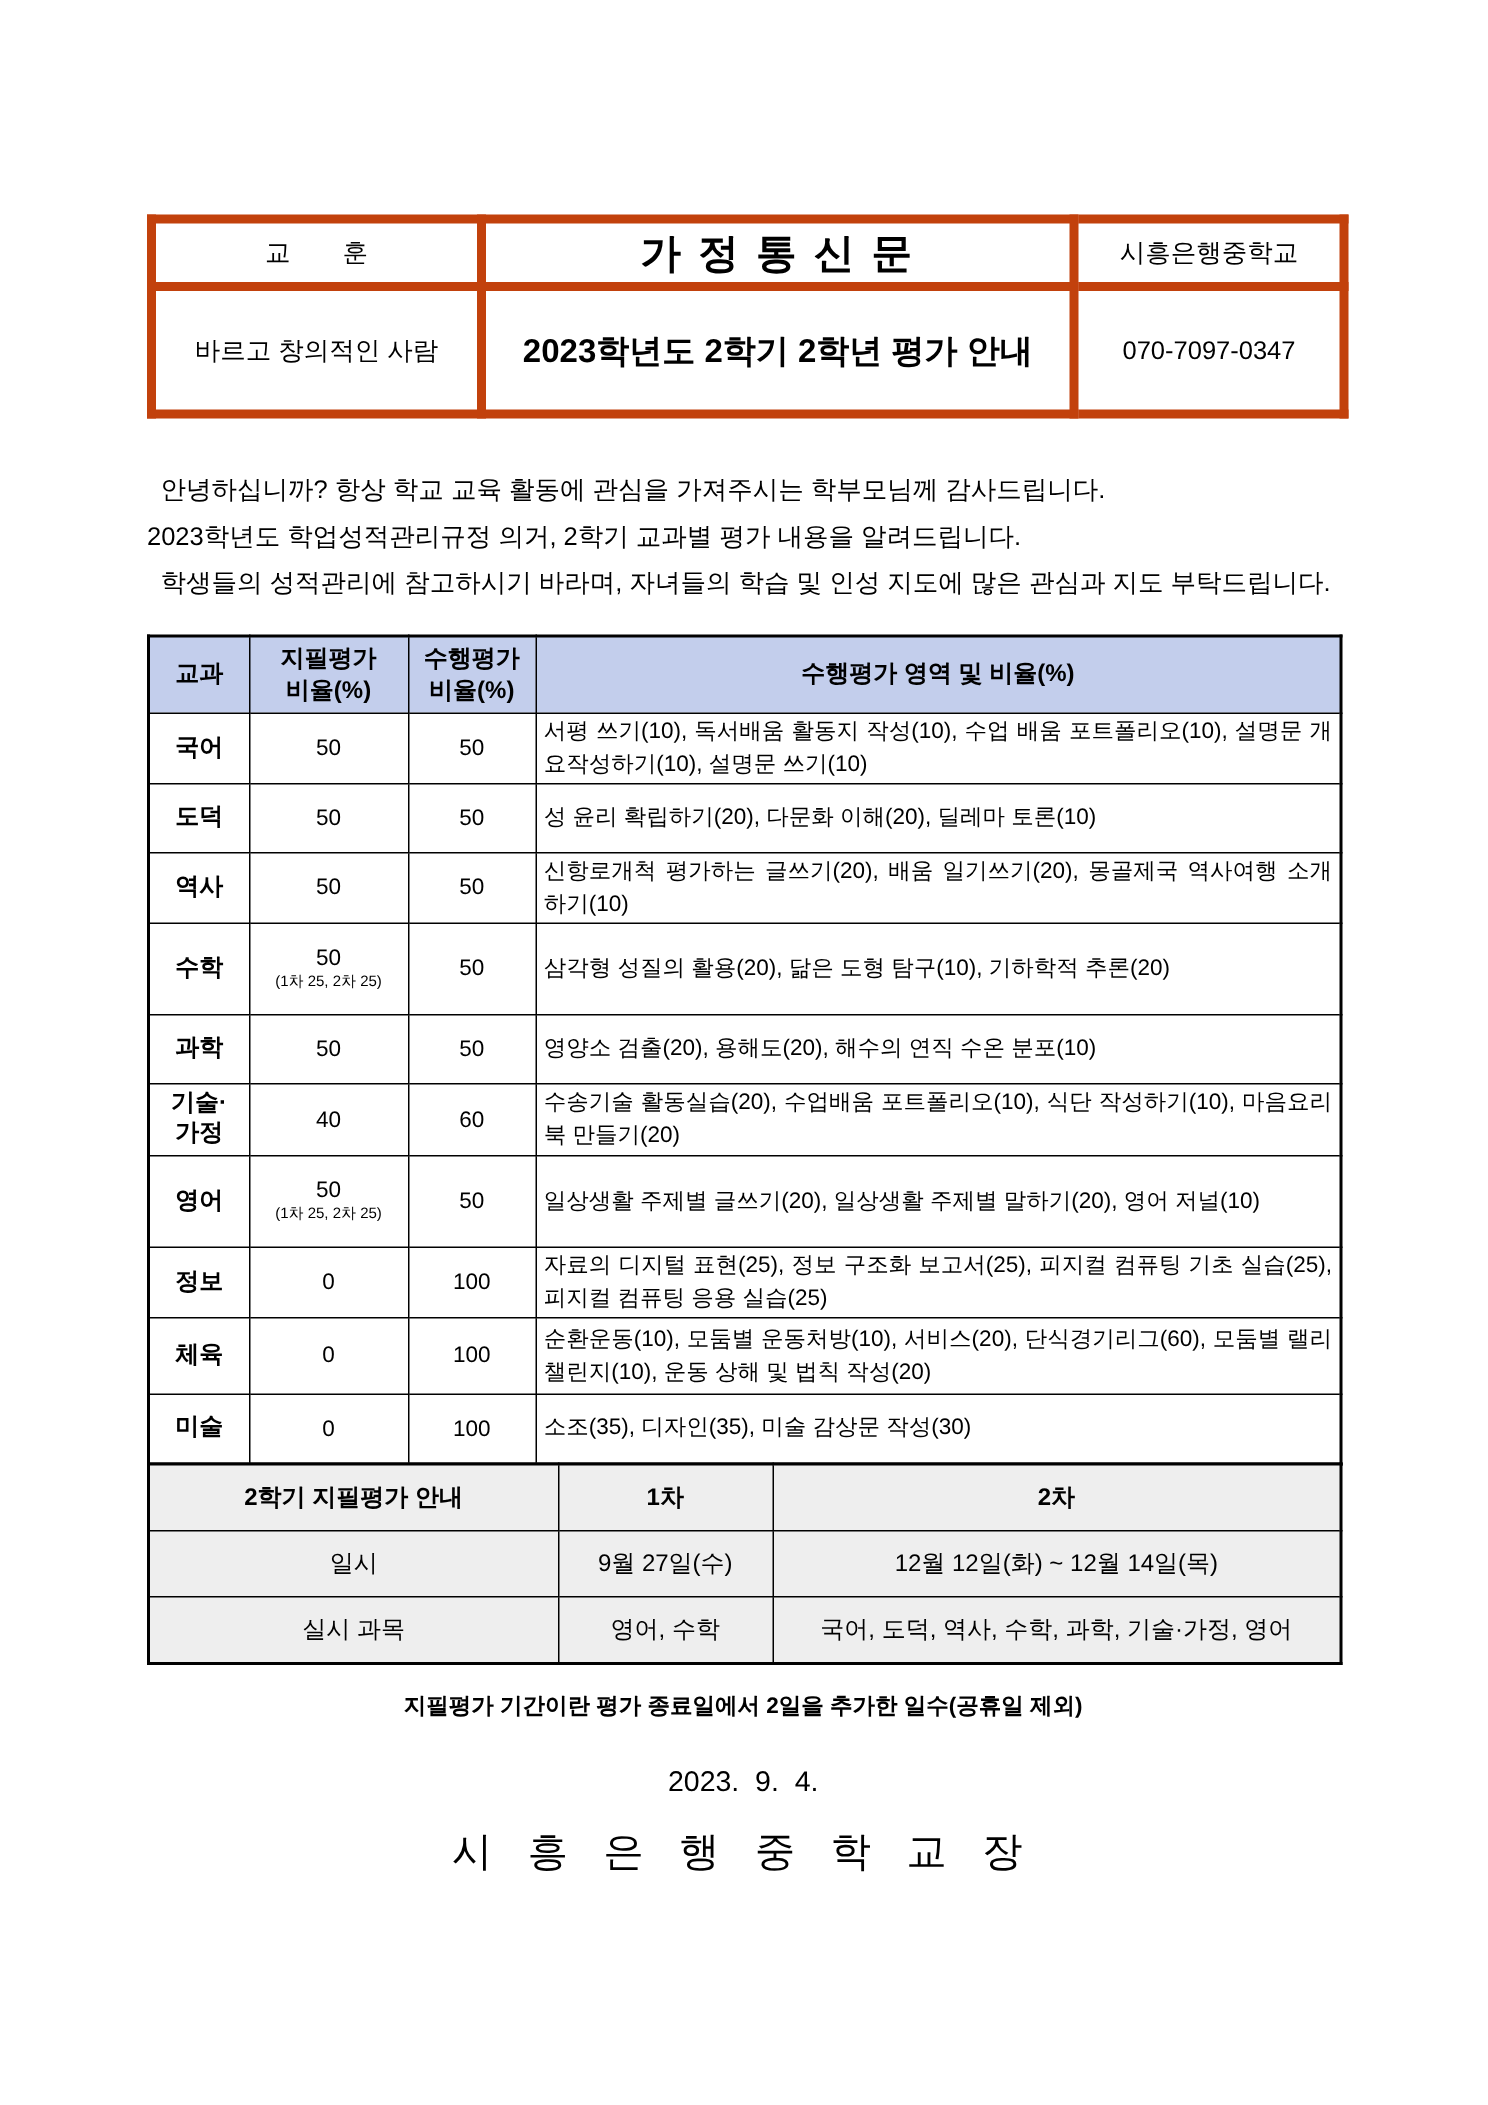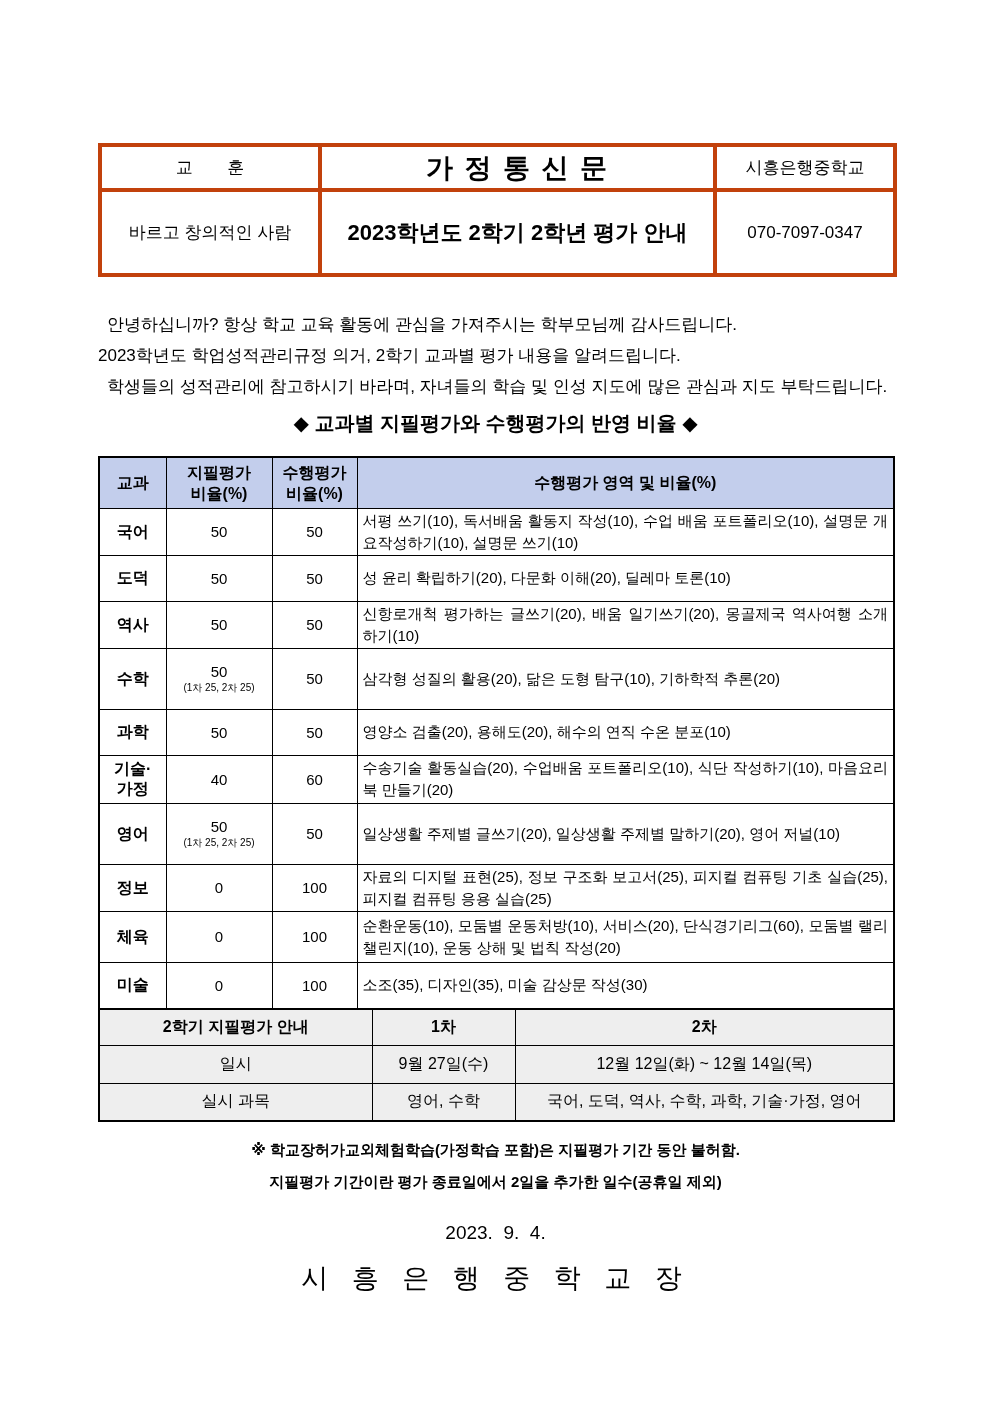--- a/index.html
+++ b/index.html
@@ -6,21 +6,21 @@
   body{
     width:992px;height:1403px;position:relative;
     font-family:"Liberation Sans","DejaVu Sans",sans-serif;
     color:#000;
   }
   .page{box-sizing:border-box;width:992px;padding:143px 97px 0 98px;}
 
   
   table{border-collapse:collapse;table-layout:fixed;}
   .header-table{width:795px;border:2px solid #000;}
-  .header-table td{border:4px solid #c2410c;text-align:center;vertical-align:middle;padding:0 4px;}
+  .header-table td{border:6px solid #c2410c;text-align:center;vertical-align:middle;padding:0 4px;}
   .header-table tr.r1{height:45px;}
   .header-table tr.r2{height:85px;}
   .ht-motto-label{font-size:17px;word-spacing:30px;}
   .ht-title{font-size:27px;font-weight:bold;letter-spacing:2px;}
   .ht-school{font-size:17px;}
   .ht-motto{font-size:17px;}
   .ht-subtitle{font-size:22px;font-weight:bold;}
   .ht-phone{font-size:17px;}
 
   
@@ -40,21 +40,21 @@
   }
   .main-table thead tr{height:51px;}
   td.subject{font-weight:bold;font-size:16px;text-align:center;white-space:pre-line;line-height:20px;padding:1px 2px;}
   td.num{font-size:15px;text-align:center;padding:14px 2px;}
   td.num .val{display:block;line-height:17px;}
   td.num .sub{display:block;font-size:10px;line-height:15px;white-space:nowrap;}
   td.areas{font-size:15px;line-height:22px;text-align:justify;padding:1px 5px;}
 
   
   .info-table{width:795px;margin-top:-2px;border:2px solid #000;}
-  .info-table td{border:1px solid #000;background:#eeeeee;text-align:center;vertical-align:middle;font-size:16px;padding:1px 4px;}
+  .info-table td{border:1px solid #000;background:#eeeeee;text-align:center;vertical-align:middle;font-size:16px;padding:11px 4px;}
   .info-table tr{height:37px;}
   .info-table tr.head td{font-weight:bold;}
 
   
   .notes{width:795px;margin-top:12px;text-align:center;font-size:15px;font-weight:bold;line-height:32px;}
   .notes p{margin:0;}
   .doc-date{width:795px;margin-top:24px;text-align:center;font-size:19px;white-space:pre;}
   .signature{width:795px;margin-top:16px;text-align:center;font-size:27px;letter-spacing:8px;}
 </style>
 </head>
@@ -81,21 +81,20 @@
     </tr>
   </tbody>
     </table>
 
   <div class="intro">
     <p class="indent">안녕하십니까? 항상 학교 교육 활동에 관심을 가져주시는 학부모님께 감사드립니다.</p>
     <p>2023학년도 학업성적관리규정 의거, 2학기 교과별 평가 내용을 알려드립니다.</p>
     <p class="indent">학생들의 성적관리에 참고하시기 바라며, 자녀들의 학습 및 인성 지도에 많은 관심과 지도 부탁드립니다.</p>
   </div>
 
-  <div class="section-title">◆ 교과별 지필평가와 수행평가의 반영 비율 ◆</div>
 
   <table class="main-table">
     <colgroup>
         <col style="width:67px">
         <col style="width:106px">
         <col style="width:85px">
         <col style="width:537px">
       </colgroup>
     <thead>
       <tr>
@@ -221,20 +220,19 @@
     </tr>
     <tr>
       <td>실시 과목</td>
       <td>영어, 수학</td>
       <td>국어, 도덕, 역사, 수학, 과학, 기술·가정, 영어</td>
     </tr>
   </tbody>
     </table>
 
   <div class="notes">
-    <p>※ 학교장허가교외체험학습(가정학습 포함)은 지필평가 기간 동안 불허함.</p>
     <p>지필평가 기간이란 평가 종료일에서 2일을 추가한 일수(공휴일 제외)</p>
   </div>
 
   <div class="doc-date">2023.  9.  4.</div>
   <div class="signature">시 흥 은 행 중 학 교 장</div>
 
 </div>
 
 </body></html>

